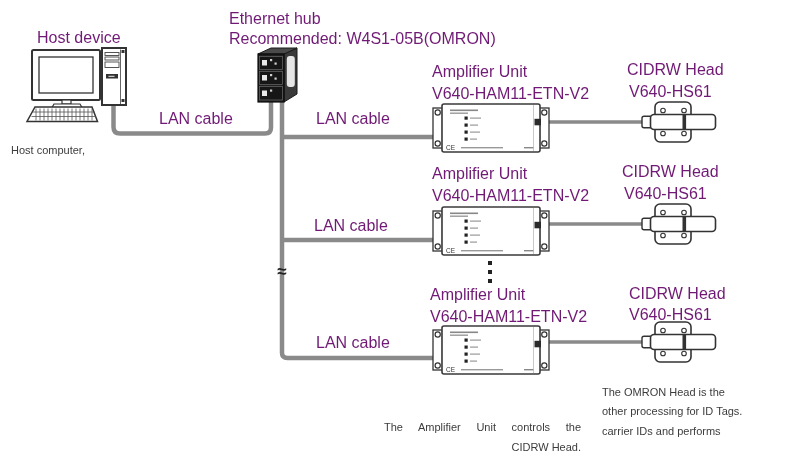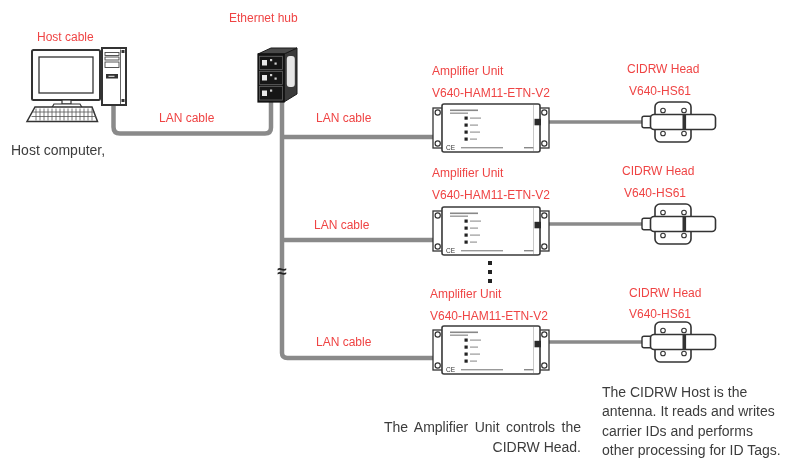--- a/index.html
+++ b/index.html
@@ -1,20 +1,20 @@
 <!DOCTYPE html>
 <html><head>
 <meta charset="utf-8">
 <style>
   html,body{margin:0;padding:0;background:#fff;}
   #page{position:relative;width:799px;height:473px;background:#ffffff;overflow:hidden;
         font-family:"Liberation Sans",sans-serif;}
   svg{position:absolute;left:0;top:0;}
-  .label{position:absolute;font-size:12px;color:#ef4444;white-space:nowrap;line-height:15px;}
-  .cap{position:absolute;font-size:14px;color:#3c3c3c;}
+  .label{position:absolute;font-size:16px;color:#701a75;white-space:nowrap;line-height:15px;}
+  .cap{position:absolute;font-size:11px;color:#3c3c3c;}
   .cap div{white-space:nowrap;line-height:19.4px;}
   .just{width:197px;text-align:justify;text-align-last:justify;white-space:normal !important;margin-top:32px;}
 </style>
 </head>
 <body>
 
 <div id="page">
 
 <svg width="799" height="473" viewBox="0 0 799 473">
 
@@ -181,22 +181,23 @@
   </g>
 
   <text x="282" y="277" text-anchor="middle" font-size="17" font-weight="bold" fill="#222">≈</text>
   <g fill="#222">
     <rect x="488" y="261" width="4" height="4"></rect>
     <rect x="488" y="270" width="4" height="4"></rect>
     <rect x="488" y="279" width="4" height="4"></rect>
   </g>
 </svg>
 
-<div class="label" style="left:37px;top:30px;">Host cable</div>
+<div class="label" style="left:37px;top:30px;">Host device</div>
 <div class="label" style="left:229px;top:11px;">Ethernet hub</div>
+<div class="label" style="left:229px;top:31px;">Recommended: W4S1-05B(OMRON)</div>
 
 <div class="cap" style="left:11px;top:141px;">
   <div style="line-height:18.5px;">Host computer,</div>
 </div>
 
 <div class="label" style="left:159px;top:111px;">LAN cable</div>
 <div class="label" style="left:316px;top:111px;">LAN cable</div>
 <div class="label" style="left:314px;top:218px;">LAN cable</div>
 <div class="label" style="left:316px;top:335px;">LAN cable</div>
 
@@ -214,19 +215,18 @@
 <div class="label" style="left:430px;top:309px;">V640-HAM11-ETN-V2</div>
 <div class="label" style="left:629px;top:286px;">CIDRW Head</div>
 <div class="label" style="left:629px;top:307px;">V640-HS61</div>
 
 <div class="cap" style="left:384px;top:385px;">
   <div class="just" style="line-height:20px;">The Amplifier Unit controls the</div>
   <div style="line-height:20px;text-align:right;">CIDRW Head.</div>
 </div>
 
 <div class="cap" style="left:602px;top:383px;">
-  <div>The CIDRW Host is the</div>
-  <div>antenna. It reads and writes</div>
+  <div>The OMRON Head is the</div>
+  <div>other processing for ID Tags.</div>
   <div>carrier IDs and performs</div>
-  <div>other processing for ID Tags.</div>
 </div>
 
 </div>
 
 </body></html>

